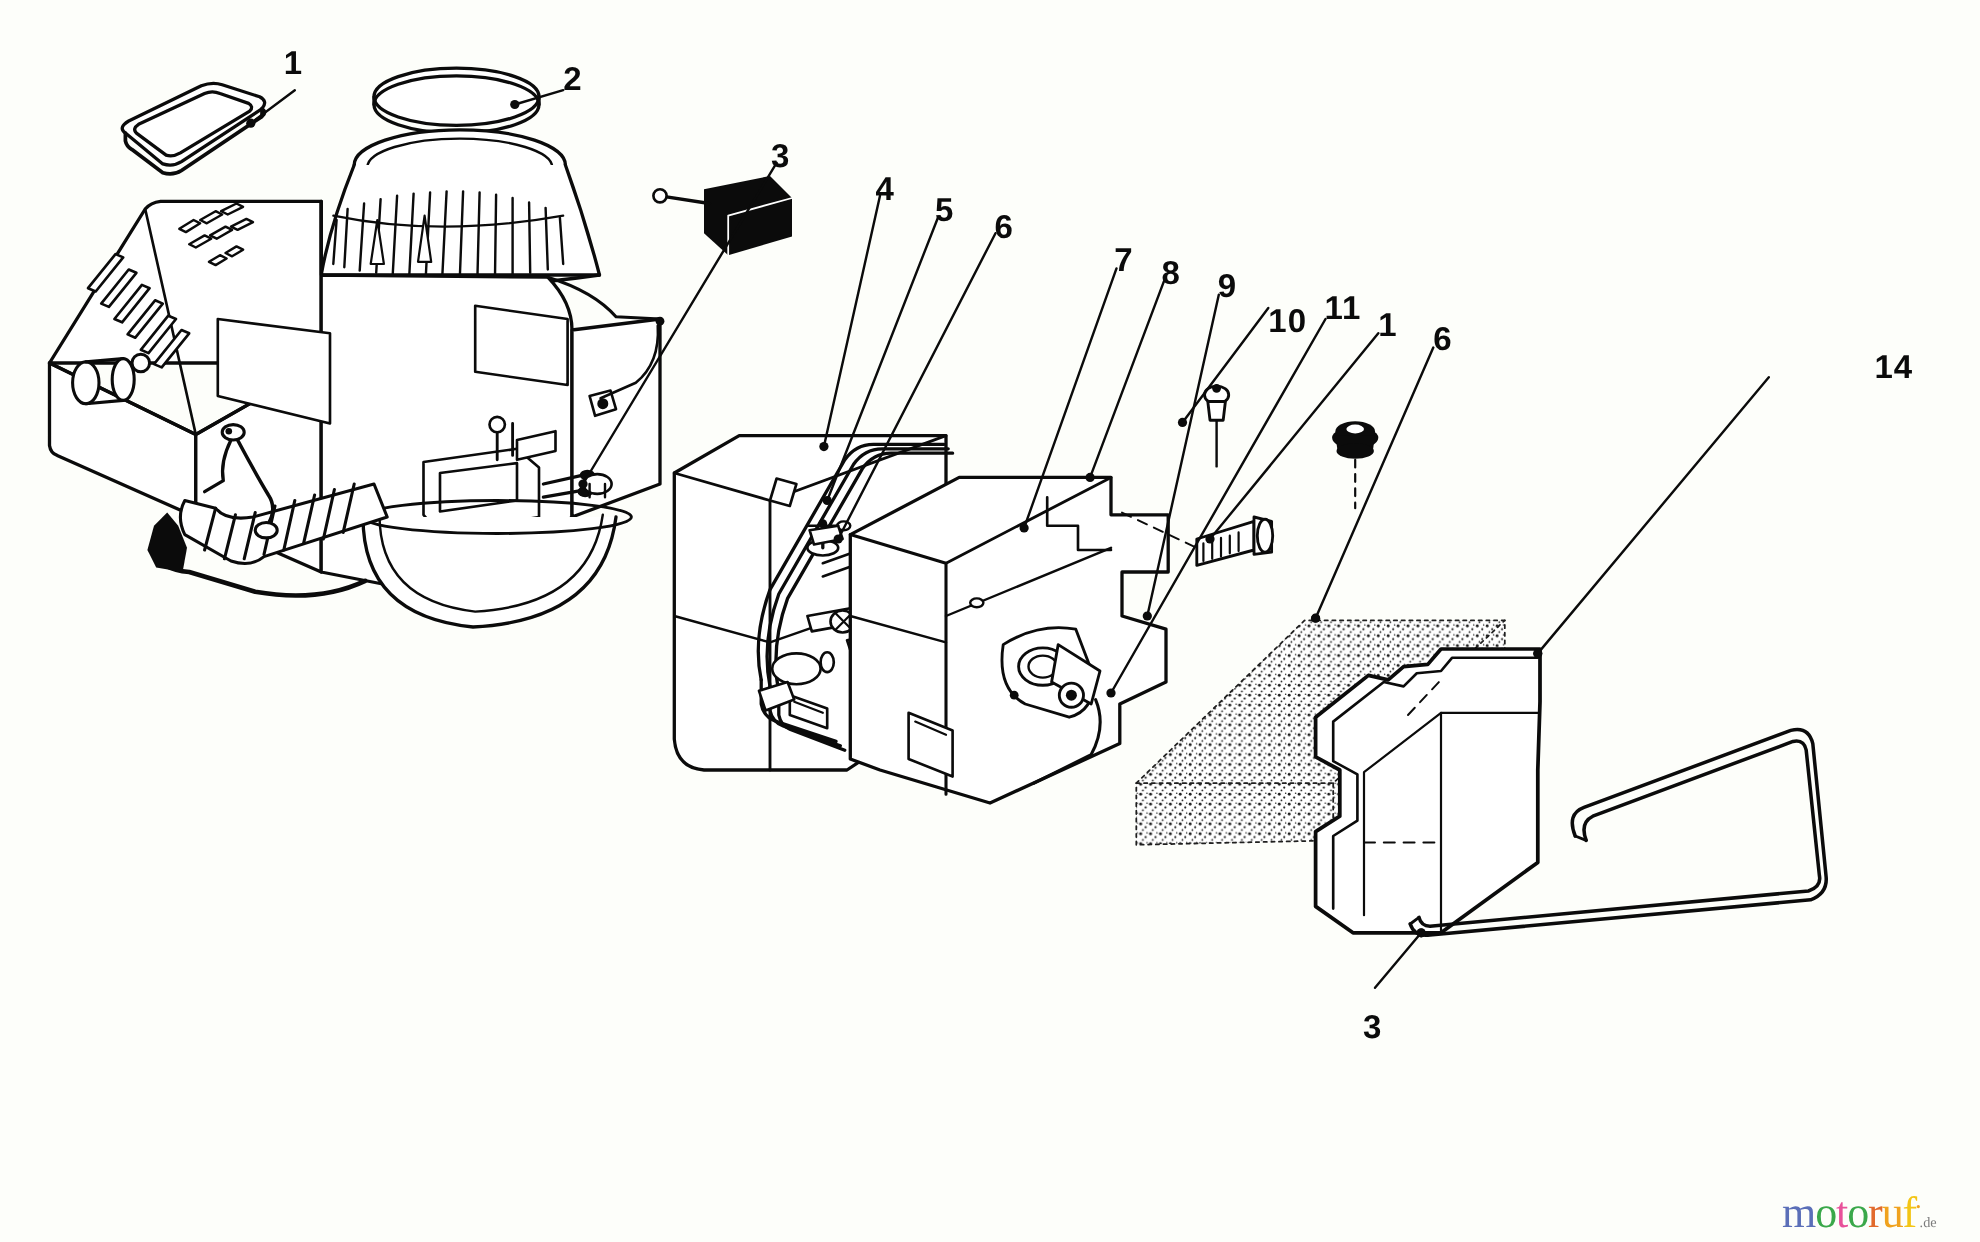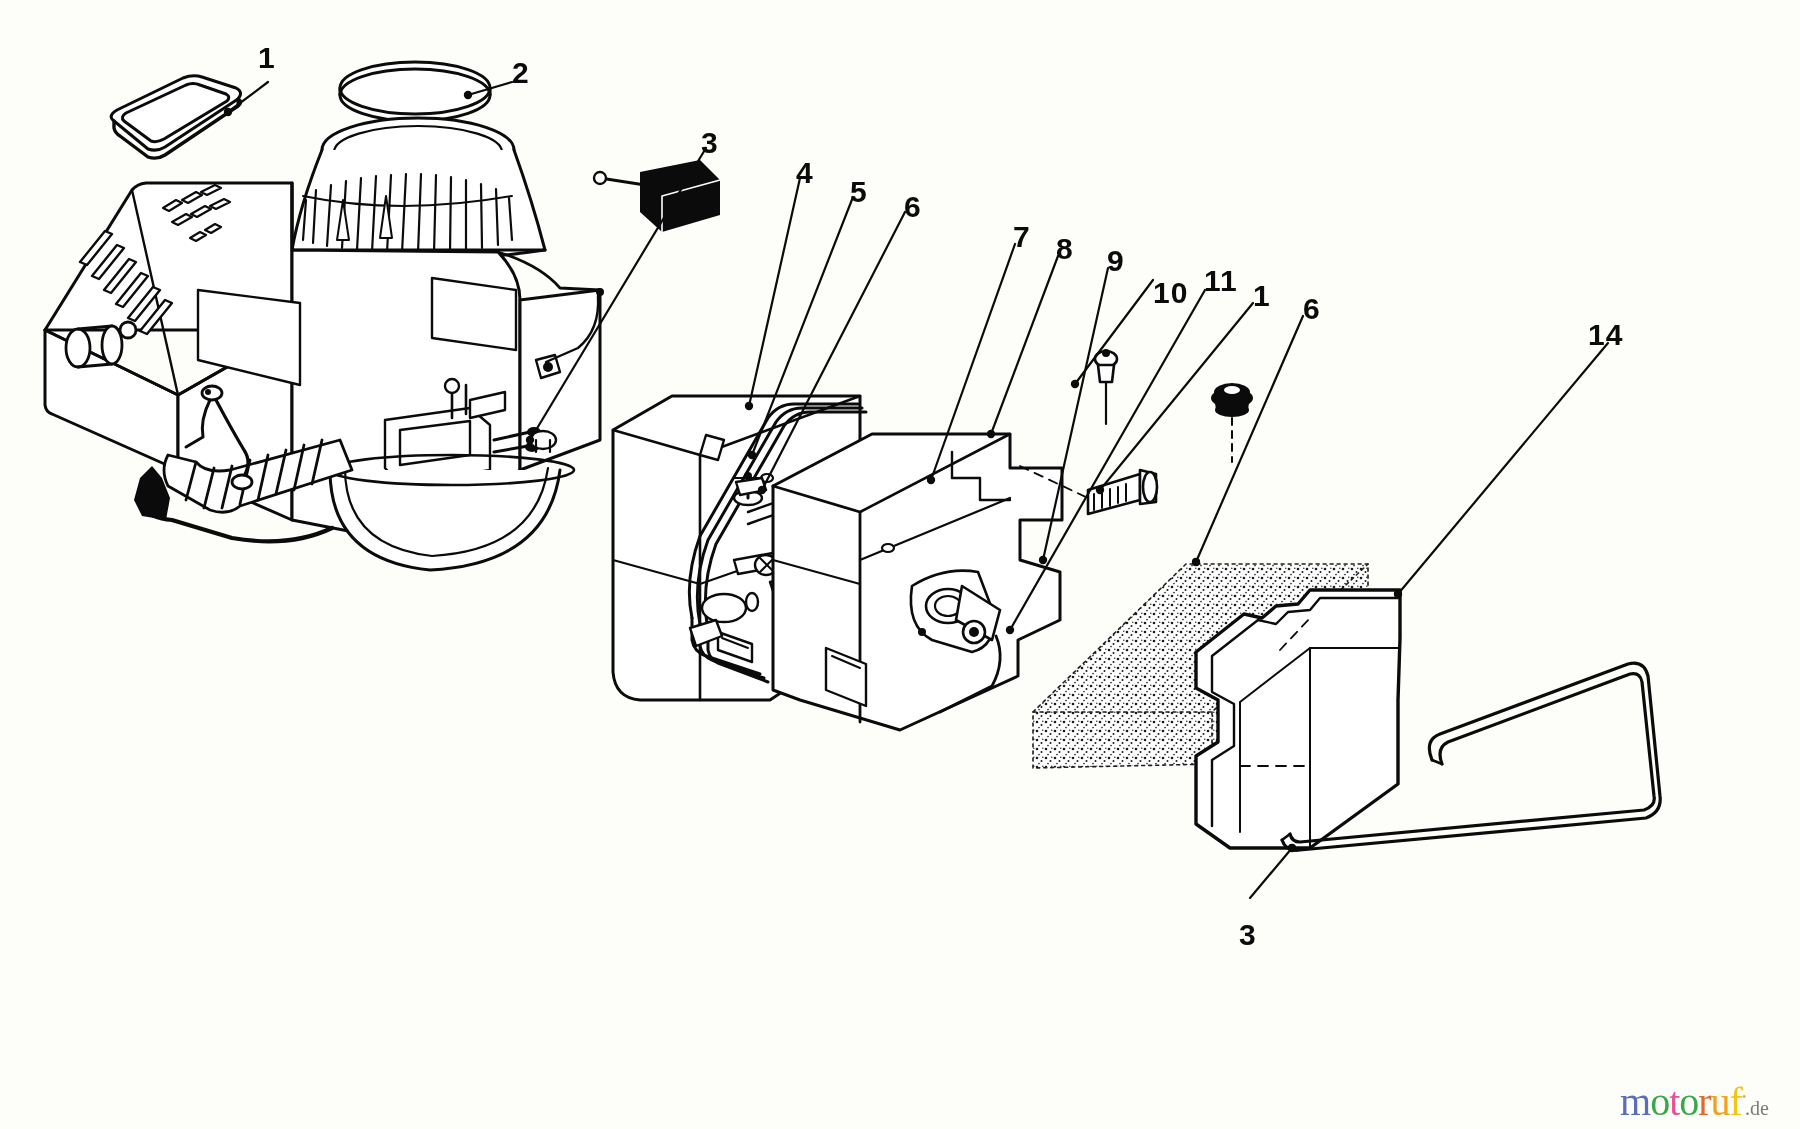--- a/index.html
+++ b/index.html
@@ -27,21 +27,21 @@
   #watermark{
     position:absolute;
     left:1620px;top:1082px;
     font-family:"Liberation Serif",serif;
     font-size:40px;
     line-height:1;
     letter-spacing:-1px;
     user-select:none;
   }
   #watermark span{display:inline-block;}
-  .wm-suffix{font-size:20px;color:#7b7b7b;letter-spacing:0;}
+  .wm-suffix{font-size:13px;color:#7b7b7b;letter-spacing:0;}
 </style>
 </head>
 <body>
 
 <div id="stage">
 
 <svg width="1800" height="1129" viewBox="0 0 1800 1129">
   <defs>
     <pattern id="foamtex" width="9" height="9" patternUnits="userSpaceOnUse">
       <rect width="9" height="9" fill="#ffffff"></rect>
@@ -349,19 +349,19 @@
       <div class="callout" style="left: 796px; top: 158px;">4</div>
       <div class="callout" style="left: 850px; top: 177px;">5</div>
       <div class="callout" style="left: 904px; top: 192px;">6</div>
       <div class="callout" style="left: 1013px; top: 222px;">7</div>
       <div class="callout" style="left: 1056px; top: 234px;">8</div>
       <div class="callout" style="left: 1107px; top: 246px;">9</div>
       <div class="callout" style="left: 1153px; top: 258px; margin-top: 20px;">10</div>
       <div class="callout" style="left: 1204px; top: 266px; text-align: center;">11</div>
       <div class="callout" style="left: 1253px; top: 281px;">1</div>
       <div class="callout" style="left: 1303px; top: 294px;">6</div>
-      <div class="callout" style="left: 1588px; top: 320px;">14</div>
+      <div class="callout" style="left: 1704px; top: 320px;">14</div>
       <div class="callout" style="left: 1239px; top: 920px;">3</div>
     </div>
 
 <div id="watermark"><span style="color: rgb(91, 111, 184);">m</span><span style="color: rgb(58, 168, 74);">o</span><span style="color: rgb(232, 81, 154);">t</span><span style="color: rgb(58, 168, 74);">o</span><span style="color: rgb(226, 106, 44);">r</span><span style="color: rgb(240, 162, 30);">u</span><span style="color: rgb(243, 197, 21);">f</span><span style="color: rgb(240, 162, 30); font-size: 12px; vertical-align: super;">•</span><span class="wm-suffix" style="color: rgb(123, 123, 123);">.de</span></div>
 
 </div>
 
 </body></html>

